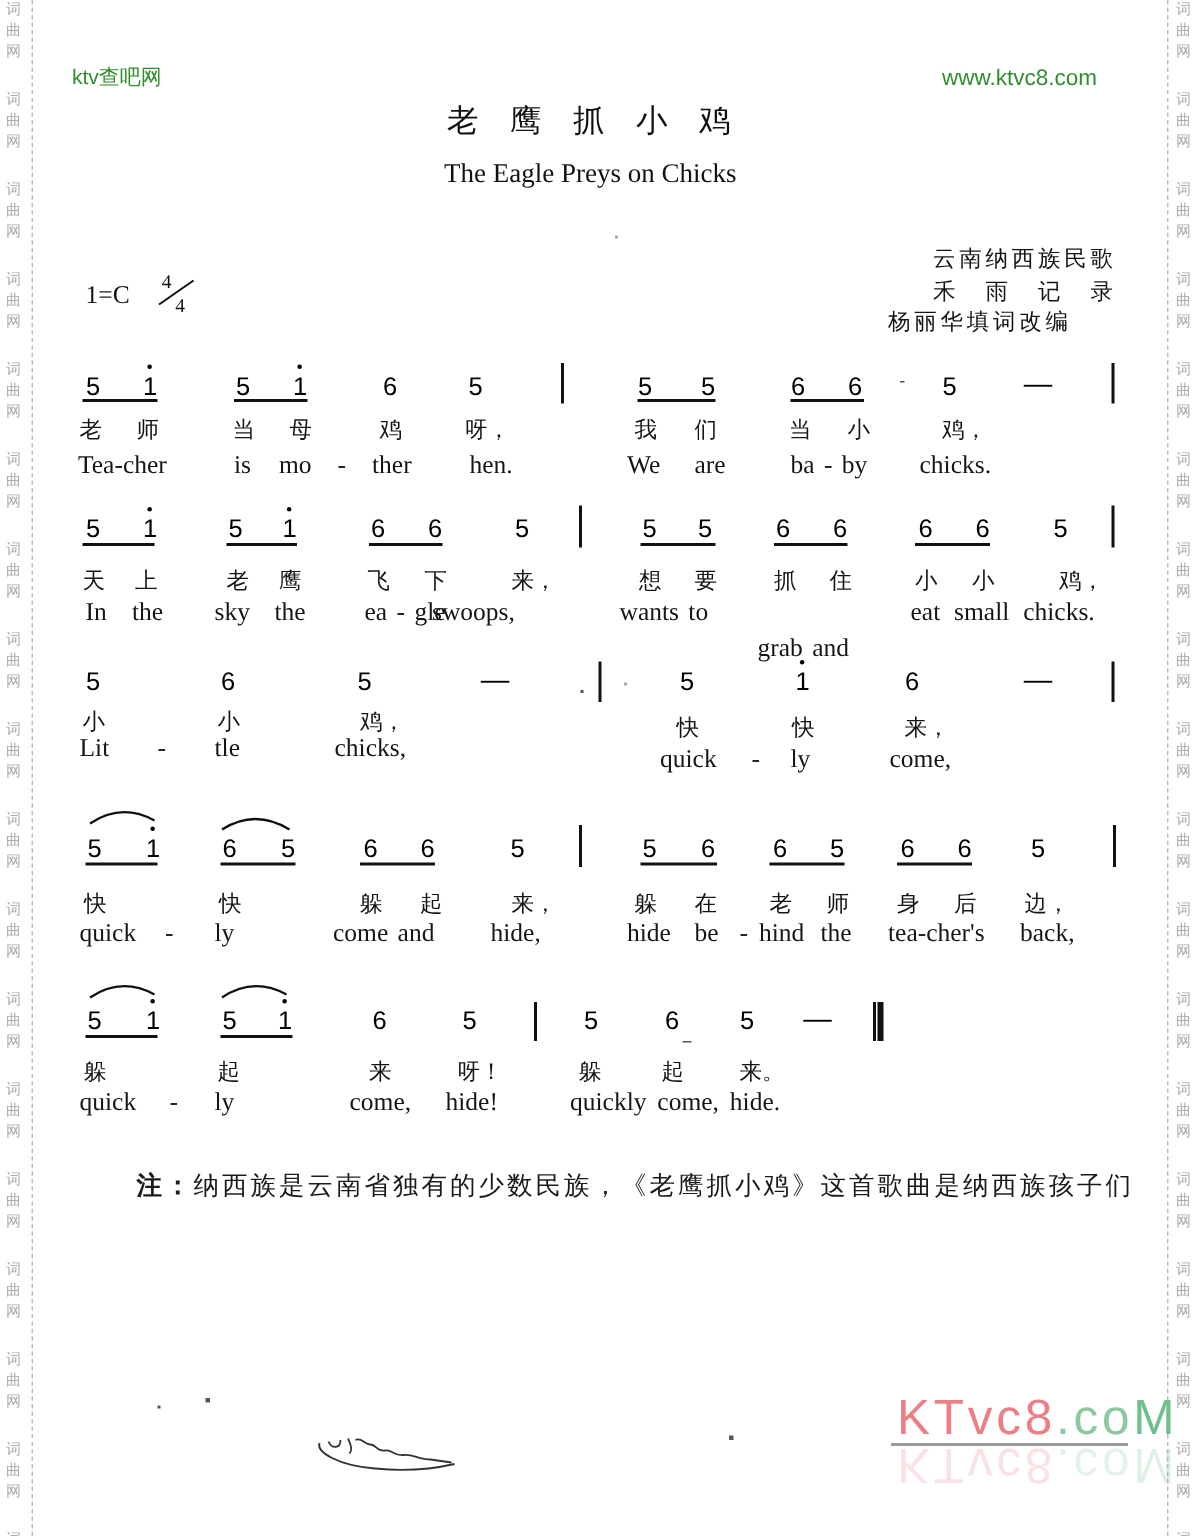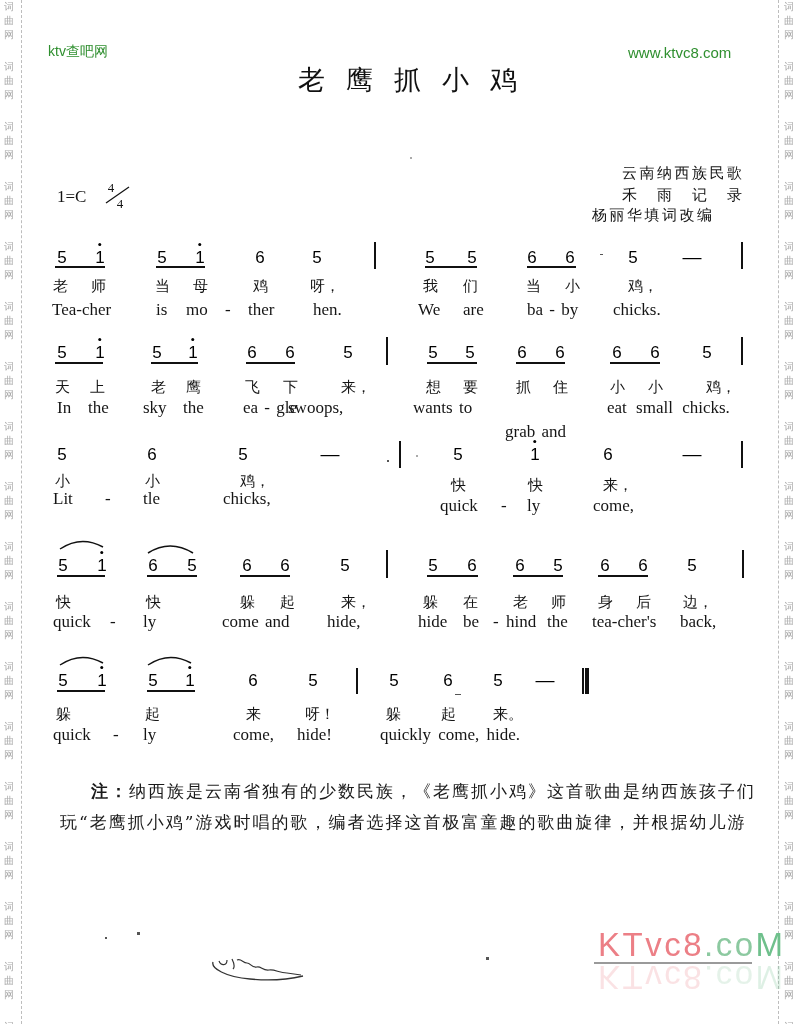--- a/index.html
+++ b/index.html
@@ -9,21 +9,21 @@
   .l{position:absolute;white-space:nowrap;transform:translateY(-50%);}
 
   
   .wm-line{position:absolute;top:0;width:0;height:1024px;border-left:1px dashed #bdbdbd;}
   .wm-col{position:absolute;top:0;width:11px;height:803px;display:flex;flex-direction:column;}
   .wm{height:60px;flex:0 0 60px;font-family:"DejaVu Sans",sans-serif;font-size:10px;line-height:14px;width:10px;word-break:break-all;color:#ababab;text-align:center;}
 
   
   .site{font-family:"Liberation Sans",sans-serif;font-size:14px;color:#2f8f2f;}
   .site-url{font-size:15px;}
-  .title-zh{font-family:"DejaVu Serif",serif;font-size:27px;letter-spacing:21px;color:#111;}
+  .title-zh{font-family:"DejaVu Serif",serif;font-size:21px;letter-spacing:21px;color:#111;}
   .title-en{font-family:"Liberation Serif",serif;font-size:18px;color:#111;}
   .key{font-family:"Liberation Serif",serif;font-size:17px;}
   .ts{font-family:"Liberation Serif",serif;font-size:13px;}
   .credit{font-family:"DejaVu Serif",serif;font-size:15px;letter-spacing:2.5px;}
   .credit.wide{letter-spacing:20px;}
 
   
   .n{font-family:"Liberation Sans",sans-serif;font-size:17px;line-height:18px;color:#000;}
   .n.hi::before{content:"";position:absolute;left:50%;top:-6px;width:3px;height:3px;margin-left:-1.5px;background:#000;border-radius:50%;}
   .n.dash{font-size:19px;}
@@ -95,20 +95,21 @@
     <div class="wm">词曲网</div>
     <div class="wm">词曲网</div>
     <div class="wm">词曲网</div>
     <div class="wm">词曲网</div>
   </div>
 
   <div class="l site" style="left:48px;top:52px">ktv查吧网</div>
   <div class="l site site-url" style="left:628px;top:52px">www.ktvc8.com</div>
 
   <div class="l title-zh" style="left:298px;top:80px">老鹰抓小鸡</div>
+  <div class="l title-en" style="left:296px;top:116px">The Eagle Preys on Chicks</div>
   <div class="speck" style="left:410px;top:157px;width:2px;height:2px;background:#aaa"></div>
 
   <div class="l key" style="left:57px;top:197px">1=C</div>
   <div class="c ts" style="left:111px;top:188px">4</div>
   <svg class="abs" style="left:104px;top:185px" width="28" height="20">
     <line x1="2" y1="18" x2="25" y2="2" stroke="#111" stroke-width="1.3"></line>
   </svg>
   <div class="c ts" style="left:120px;top:204px">4</div>
 
   <div class="l credit" style="left:622px;top:173px">云南纳西族民歌</div>
@@ -322,21 +323,20 @@
   <div class="l zh" style="left:493px;top:714px">来。</div>
 
   <div class="l en" style="left:53px;top:735px">quick</div>
   <div class="l en" style="left:113px;top:735px">-</div>
   <div class="l en" style="left:143px;top:735px">ly</div>
   <div class="l en" style="left:233px;top:735px">come,</div>
   <div class="l en" style="left:297px;top:735px">hide!</div>
   <div class="l en" style="left:380px;top:735px;word-spacing:3px">quickly come, hide.</div>
 
   <div class="l para" style="left:91px;top:791px"><b>注：</b><span>纳西族是云南省独有的少数民族，《老鹰抓小鸡》这首歌曲是纳西族孩子们</span></div>
-  <div class="l para" style="left:60px;top:822px">玩“老鹰抓小鸡”游戏时唱的歌，编者选择这首极富童趣的歌曲旋律，并根据幼儿游</div>
 
   <div class="speck" style="left:105px;top:937px;width:2px;height:2px"></div>
   <div class="speck" style="left:137px;top:932px;width:3px;height:3px"></div>
   <div class="speck" style="left:486px;top:957px;width:3px;height:3px"></div>
   <svg class="abs" style="left:205px;top:955px" width="105" height="30">
     <path d="M8 7 C 6 13, 20 22, 45 24 C 65 26, 85 24, 98 21" stroke="#333" fill="none" stroke-width="1.3"></path>
     <path d="M14 6 C 16 11, 22 11, 22 5 M27 4 C 29 8, 30 12, 28 14 M32 5 C 36 3, 38 8, 42 8 C 46 8, 46 13, 52 12 C 56 11, 58 16, 64 15 C 70 14, 74 18, 82 18 L 96 20" stroke="#333" fill="none" stroke-width="1.2"></path>
   </svg>
 
   <div class="abs logo" style="left:598px;top:932px">

